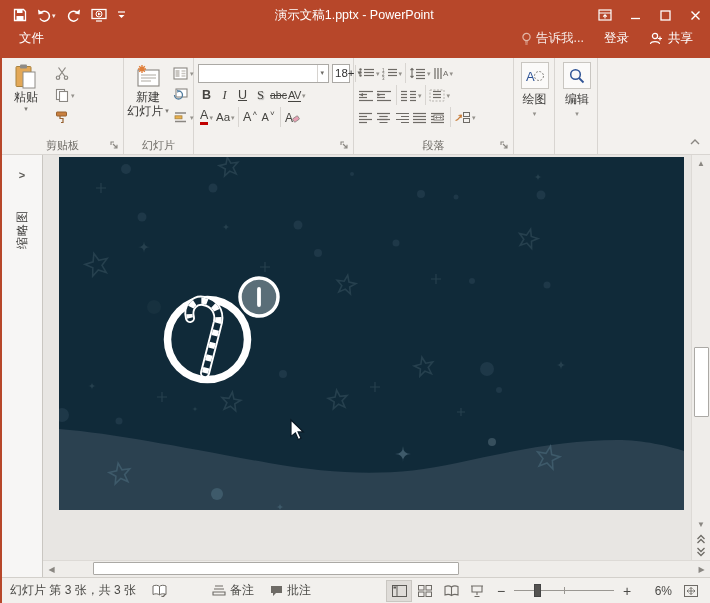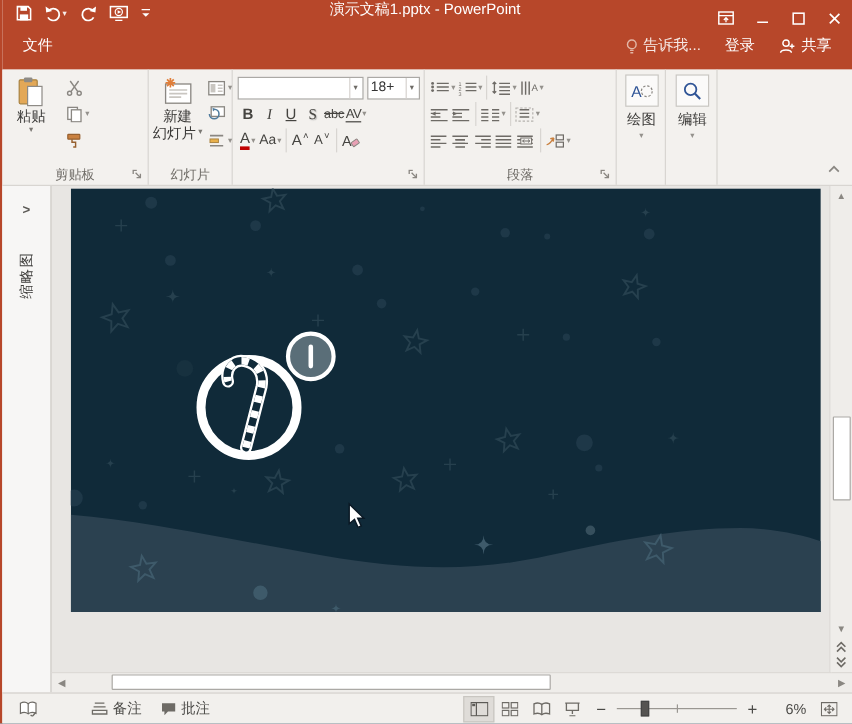--- a/index.html
+++ b/index.html
@@ -7,21 +7,21 @@
     --ribbon-bg:#F3F1EE; --ribbon-line:#D8D5D1; --ink:#6E6B66; --ink-dark:#444;
     --canvas:#E8E6E3; --pane:#F7F6F5; --chrome-line:#C9C6C1;
     --scroll-track:#EFEDEA; --scroll-border:#ABA9A5;
   }
   *{margin:0;padding:0;box-sizing:border-box}
   html,body{width:710px;height:603px;overflow:hidden}
   body{font-family:"Liberation Sans",sans-serif;background:#fff}
   .app{width:710px;height:603px;display:flex;flex-direction:column;border-left:2px solid var(--accent);position:relative}
 
   
-  .titlebar{height:30px;background:var(--accent);display:flex;align-items:flex-start;color:#fff;flex:0 0 auto}
+  .titlebar{height:30px;background:var(--accent);display:flex;align-items:center;color:#fff;flex:0 0 auto}
   .qat{display:flex;align-items:center;gap:4px;padding-left:8px}
   .qat .qbtn{display:flex;align-items:center;justify-content:center;height:22px;padding:0 3px;cursor:default}
   .caret{font-size:7px;line-height:1;color:#fff;opacity:.9}
   .title{flex:1;text-align:center;font-size:12.5px;color:#fff;white-space:nowrap;padding-right:10px}
   .winctrls{display:flex;height:30px}
   .winbtn{width:30px;height:30px;display:flex;align-items:center;justify-content:center}
 
   
   .tabrow{height:28px;background:var(--accent);display:flex;align-items:flex-start;flex:0 0 auto;font-size:12.5px}
   .tab{display:flex;align-items:center;padding:0 13px;color:#fff;cursor:default;white-space:nowrap}
@@ -262,21 +262,21 @@
       <div class="glabel">幻灯片</div>
     </div>
 
     <div class="rgroup" style="width:160px">
       <div class="fgrid" style="width:100%">
         <div class="rrow" style="gap:3px">
           <div class="combo" style="flex:1">
               <span></span>
               <span class="cc">▾</span>
             </div>
-          <div class="combo" style="width:44px">
+          <div class="combo" style="width:18px">
               <span>18+</span>
               <span class="cc">▾</span>
             </div>
         </div>
         <div class="rrow">
           <div class="tbtn" style="font-weight:bold">B</div>
           <div class="tbtn" style="font-style:italic;font-family:'Liberation Serif',serif">I</div>
           <div class="tbtn" style="text-decoration:underline">U</div>
           <div class="tbtn" style="text-shadow:1px 1px 1px #aaa;font-family:'Liberation Serif',serif">S</div>
           <div class="tbtn" style="text-decoration:line-through;font-size:10.5px">abc</div>
@@ -592,20 +592,23 @@
   <div class="hrow">
     <div class="stub"></div>
     <div class="harrow">◀</div>
     <div class="htrack">
       <div class="hthumb" style="left:33px;width:366px"></div>
     </div>
     <div class="harrow">▶</div>
   </div>
 
   <div class="statusbar">
+    <div class="sb-item" style="padding-left:2px">
+      <span>幻灯片 第 3 张，共 3 张</span>
+    </div>
     <div class="sb-item">
       <svg width="16" height="13" viewBox="0 0 16 13">
           <path d="M1,2 C3.5,0.8 6,1.2 7.5,2.4 C9,1.2 11.5,0.8 14,2 V10.5 C11.5,9.3 9,9.7 7.5,10.9 C6,9.7 3.5,9.3 1,10.5 Z" fill="#fff" stroke="#6E6B66" stroke-width="1"></path>
           <path d="M7.5,2.4 V10.9" stroke="#6E6B66" stroke-width="1"></path>
           <path d="M9.5,12 l1.5,1 l2.5,-3" fill="none" stroke="#6E6B66" stroke-width="1.2"></path>
         </svg>
     </div>
     <div class="sb-item" style="margin-left:28px">
       <svg width="14" height="11" viewBox="0 0 14 11">
           <path d="M3,1 L11,1 M2,4 L12,4" stroke="#6E6B66" stroke-width="1.1"></path>

